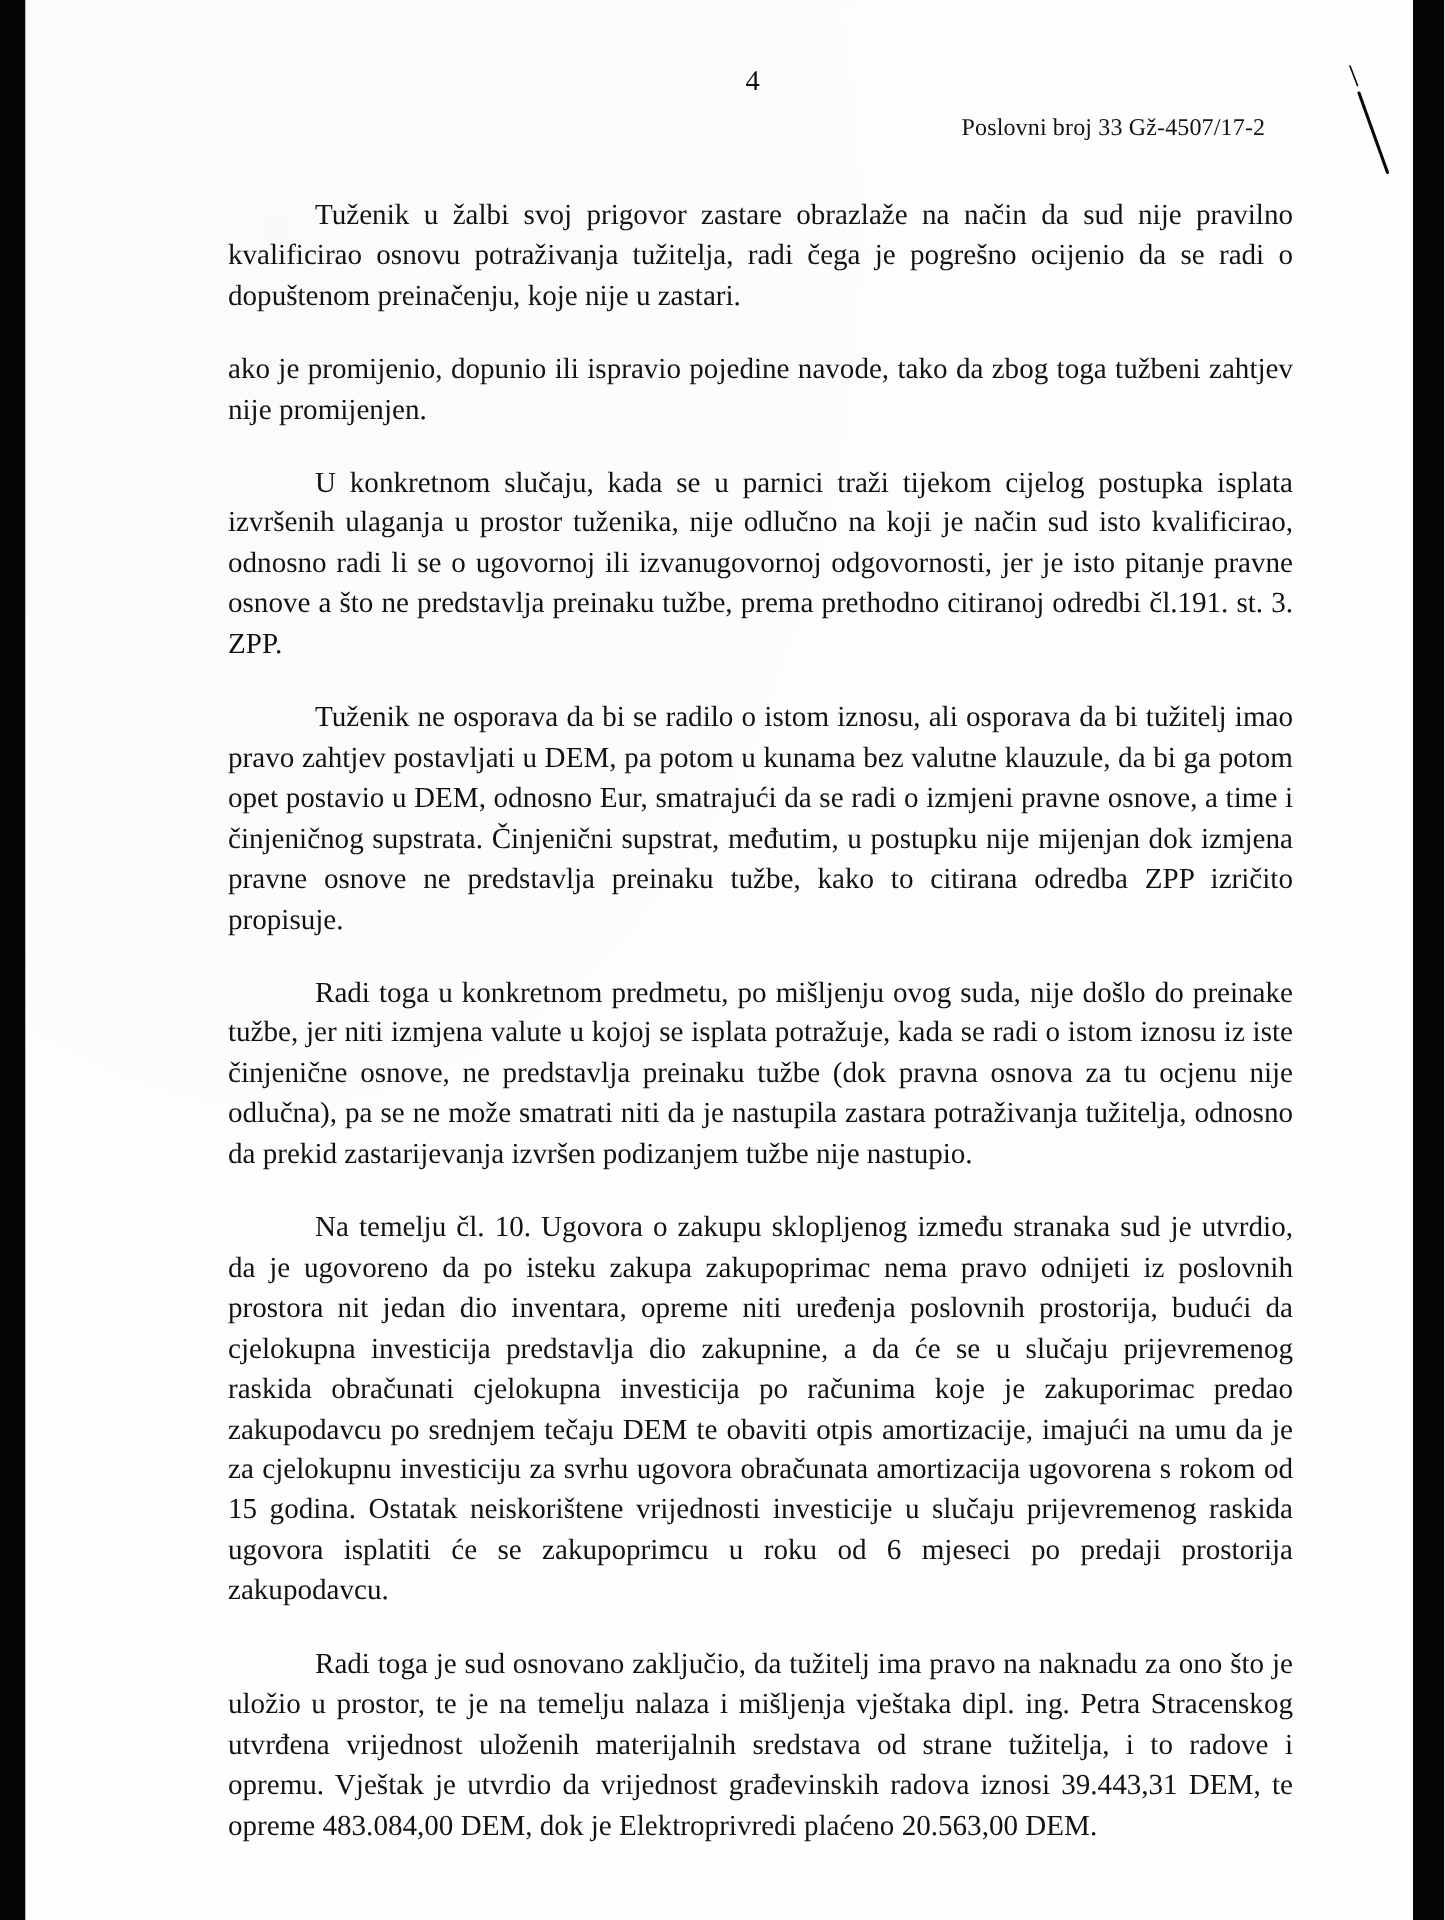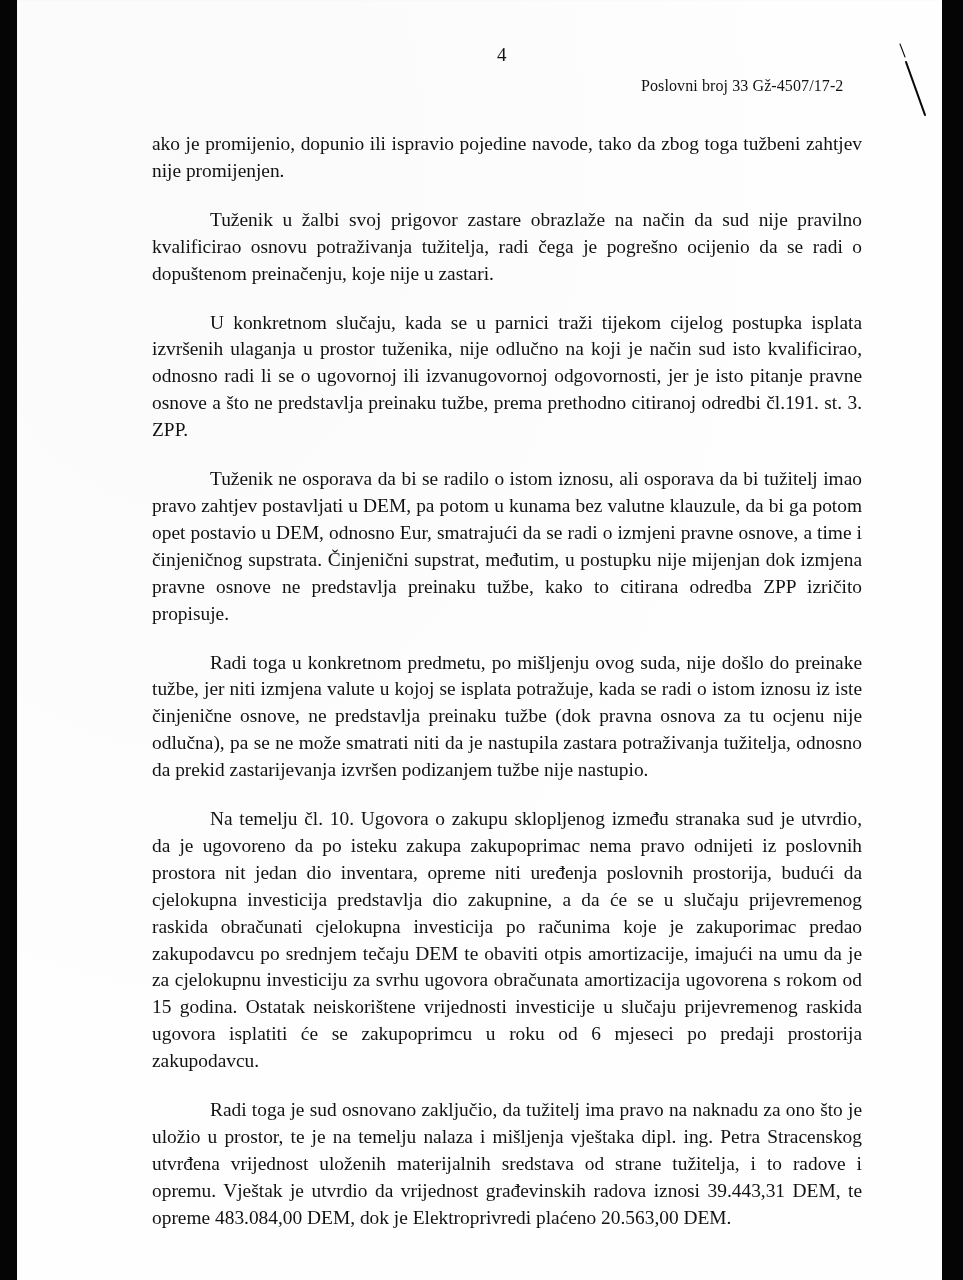--- a/index.html
+++ b/index.html
@@ -117,22 +117,22 @@
       <div class="page-number">4</div>
       <div class="case-number">Poslovni broj 33 Gž-4507/17-2</div>
     </div>
 
     <svg class="ink-stroke" viewBox="0 0 40 90">
       <path d="M8 4 L13 17" stroke="#0a0a0a" stroke-width="1.1" fill="none" stroke-linecap="round"></path>
       <path d="M14 22 L33 75" stroke="#0a0a0a" stroke-width="2.1" fill="none" stroke-linecap="round"></path>
     </svg>
 
     <div class="body-text">
+      <p class="indent">Tuženik u žalbi svoj prigovor zastare obrazlaže na način da sud nije pravilno kvalificirao osnovu potraživanja tužitelja, radi čega je pogrešno ocijenio da se radi o dopuštenom preinačenju, koje nije u zastari.</p>
       <p class="indent" style="text-indent:0">ako je promijenio, dopunio ili ispravio pojedine navode, tako da zbog toga tužbeni zahtjev nije promijenjen.</p>
-      <p class="indent">Tuženik u žalbi svoj prigovor zastare obrazlaže na način da sud nije pravilno kvalificirao osnovu potraživanja tužitelja, radi čega je pogrešno ocijenio da se radi o dopuštenom preinačenju, koje nije u zastari.</p>
       <p class="indent">U konkretnom slučaju, kada se u parnici traži tijekom cijelog postupka isplata izvršenih ulaganja u prostor tuženika, nije odlučno na koji je način sud isto kvalificirao, odnosno radi li se o ugovornoj ili izvanugovornoj odgovornosti, jer je isto pitanje pravne osnove a što ne predstavlja preinaku tužbe, prema prethodno citiranoj odredbi čl.191. st. 3. ZPP.</p>
       <p class="indent">Tuženik ne osporava da bi se radilo o istom iznosu, ali osporava da bi tužitelj imao pravo zahtjev postavljati u DEM, pa potom u kunama bez valutne klauzule, da bi ga potom opet postavio u DEM, odnosno Eur, smatrajući da se radi o izmjeni pravne osnove, a time i činjeničnog supstrata. Činjenični supstrat, međutim, u postupku nije mijenjan dok izmjena pravne osnove ne predstavlja preinaku tužbe, kako to citirana odredba ZPP izričito propisuje.</p>
       <p class="indent">Radi toga u konkretnom predmetu, po mišljenju ovog suda, nije došlo do preinake tužbe, jer niti izmjena valute u kojoj se isplata potražuje, kada se radi o istom iznosu iz iste činjenične osnove, ne predstavlja preinaku tužbe (dok pravna osnova za tu ocjenu nije odlučna), pa se ne može smatrati niti da je nastupila zastara potraživanja tužitelja, odnosno da prekid zastarijevanja izvršen podizanjem tužbe nije nastupio.</p>
       <p class="indent">Na temelju čl. 10. Ugovora o zakupu sklopljenog između stranaka sud je utvrdio, da je ugovoreno da po isteku zakupa zakupoprimac nema pravo odnijeti iz poslovnih prostora nit jedan dio inventara, opreme niti uređenja poslovnih prostorija, budući da cjelokupna investicija predstavlja dio zakupnine, a da će se u slučaju prijevremenog raskida obračunati cjelokupna investicija po računima koje je zakuporimac predao zakupodavcu po srednjem tečaju DEM te obaviti otpis amortizacije, imajući na umu da je za cjelokupnu investiciju za svrhu ugovora obračunata amortizacija ugovorena s rokom od 15 godina. Ostatak neiskorištene vrijednosti investicije u slučaju prijevremenog raskida ugovora isplatiti će se zakupoprimcu u roku od 6 mjeseci po predaji prostorija zakupodavcu.</p>
       <p class="indent">Radi toga je sud osnovano zaključio, da tužitelj ima pravo na naknadu za ono što je uložio u prostor, te je na temelju nalaza i mišljenja vještaka dipl. ing. Petra Stracenskog utvrđena vrijednost uloženih materijalnih sredstava od strane tužitelja, i to radove i opremu. Vještak je utvrdio da vrijednost građevinskih radova iznosi 39.443,31 DEM, te opreme 483.084,00 DEM, dok je Elektroprivredi plaćeno 20.563,00 DEM.</p>
 
     </div>
   </div>
 </div>
 

